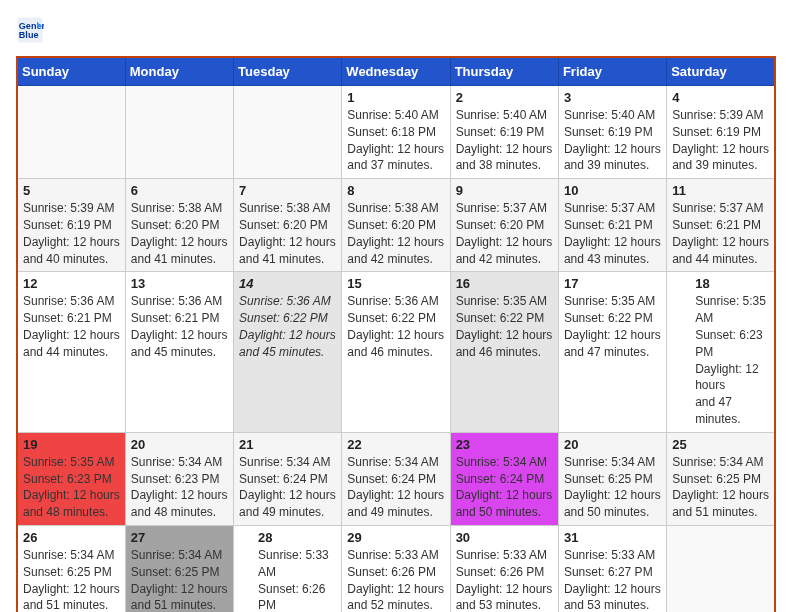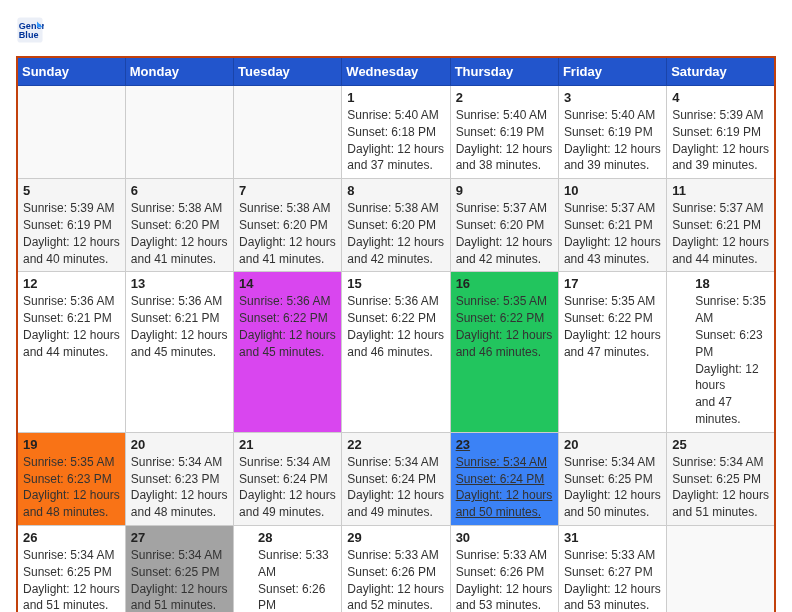--- a/index.html
+++ b/index.html
@@ -212,35 +212,35 @@
 Daylight: 12 hours
 and 44 minutes.</div>
         </td>
         <td style="background: rgb(255, 255, 255);">
           <span class="day-num">13</span>
           <div class="day-info" style="white-space: pre-line;">Sunrise: 5:36 AM
 Sunset: 6:21 PM
 Daylight: 12 hours
 and 45 minutes.</div>
         </td>
-        <td style="background: #d946ef;">
+        <td style="background: #e5e5e5; font-style: italic;">
           <span class="day-num">14</span>
           <div class="day-info" style="white-space: pre-line;">Sunrise: 5:36 AM
 Sunset: 6:22 PM
 Daylight: 12 hours
 and 45 minutes.</div>
         </td>
         <td style="background: rgb(255, 255, 255);">
           <span class="day-num">15</span>
           <div class="day-info" style="white-space: pre-line;">Sunrise: 5:36 AM
 Sunset: 6:22 PM
 Daylight: 12 hours
 and 46 minutes.</div>
         </td>
-        <td style="background: #22c55e;">
+        <td style="background: #e5e5e5;">
           <span class="day-num">16</span>
           <div class="day-info" style="white-space: pre-line;">Sunrise: 5:35 AM
 Sunset: 6:22 PM
 Daylight: 12 hours
 and 46 minutes.</div>
         </td>
         <td style="background: rgb(255, 255, 255);">
           <span class="day-num">17</span>
           <div class="day-info" style="white-space: pre-line;">Sunrise: 5:35 AM
 Sunset: 6:22 PM
@@ -249,21 +249,21 @@
         </td>
         <td style="background: rgb(255, 255, 255); padding-left: 28px;">
           <span class="day-num">18</span>
           <div class="day-info" style="white-space: pre-line;">Sunrise: 5:35 AM
 Sunset: 6:23 PM
 Daylight: 12 hours
 and 47 minutes.</div>
         </td>
       </tr>
       <tr>
-        <td style="background: #f97316;">
+        <td style="background: #ef4444;">
           <span class="day-num">19</span>
           <div class="day-info" style="white-space: pre-line;">Sunrise: 5:35 AM
 Sunset: 6:23 PM
 Daylight: 12 hours
 and 48 minutes.</div>
         </td>
         <td style="background: rgb(245, 245, 245); margin-top: 29px;">
           <span class="day-num">20</span>
           <div class="day-info" style="white-space: pre-line;">Sunrise: 5:34 AM
 Sunset: 6:23 PM
@@ -277,21 +277,21 @@
 Daylight: 12 hours
 and 49 minutes.</div>
         </td>
         <td style="background: rgb(245, 245, 245);">
           <span class="day-num">22</span>
           <div class="day-info" style="white-space: pre-line;">Sunrise: 5:34 AM
 Sunset: 6:24 PM
 Daylight: 12 hours
 and 49 minutes.</div>
         </td>
-        <td style="background: #3b82f6; text-decoration: underline;">
+        <td style="background: #d946ef;">
           <span class="day-num">23</span>
           <div class="day-info" style="white-space: pre-line;">Sunrise: 5:34 AM
 Sunset: 6:24 PM
 Daylight: 12 hours
 and 50 minutes.</div>
         </td>
         <td style="background: rgb(245, 245, 245);">
           <span class="day-num">20</span>
           <div class="day-info" style="white-space: pre-line;">Sunrise: 5:34 AM
 Sunset: 6:25 PM

